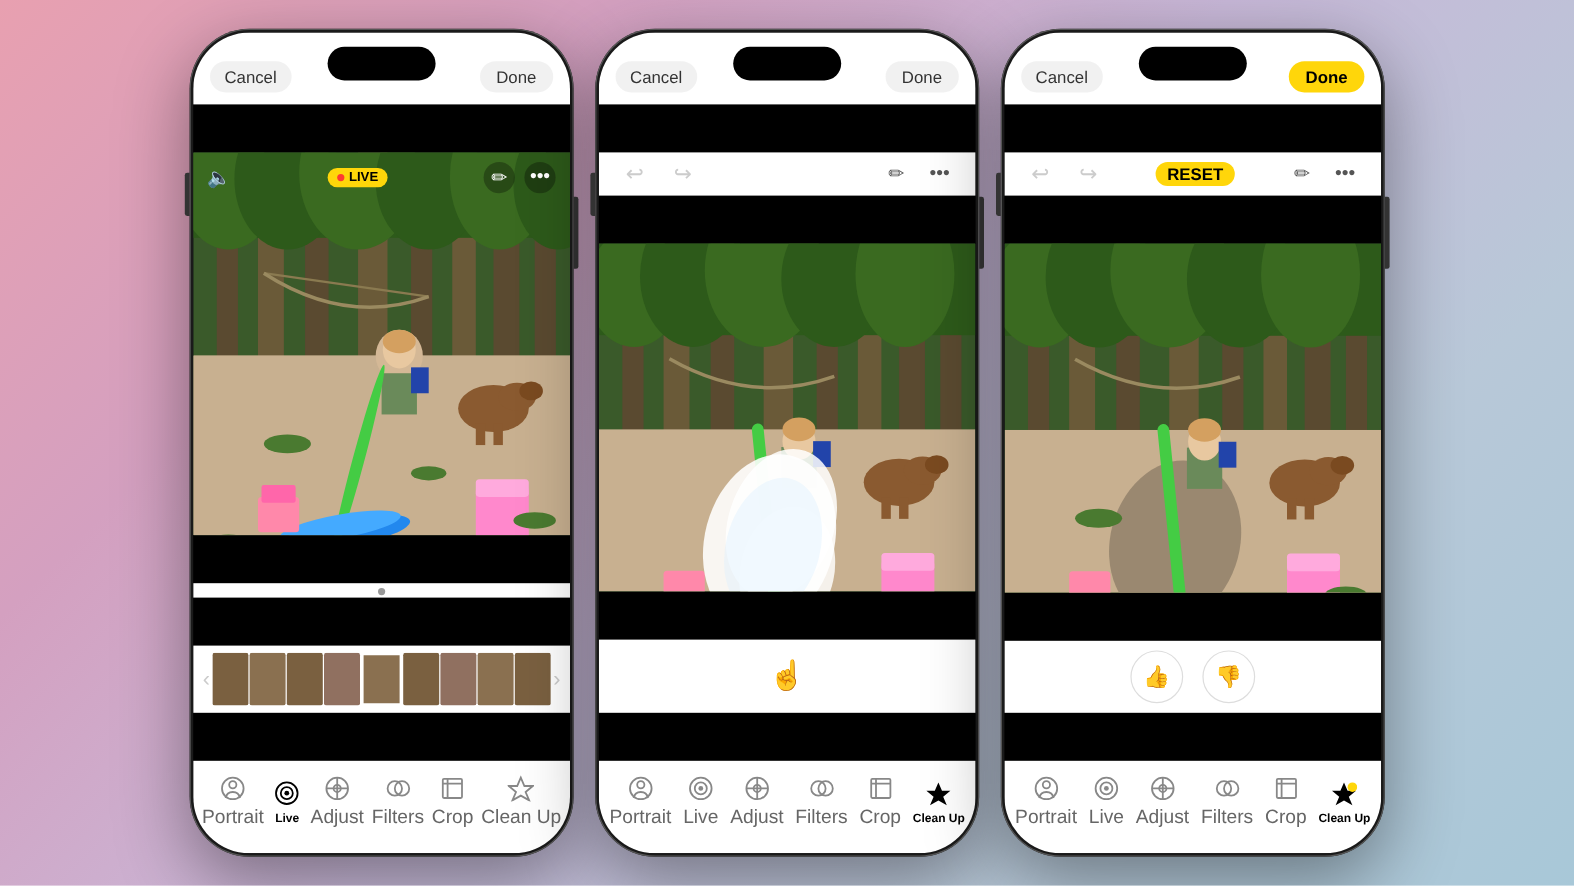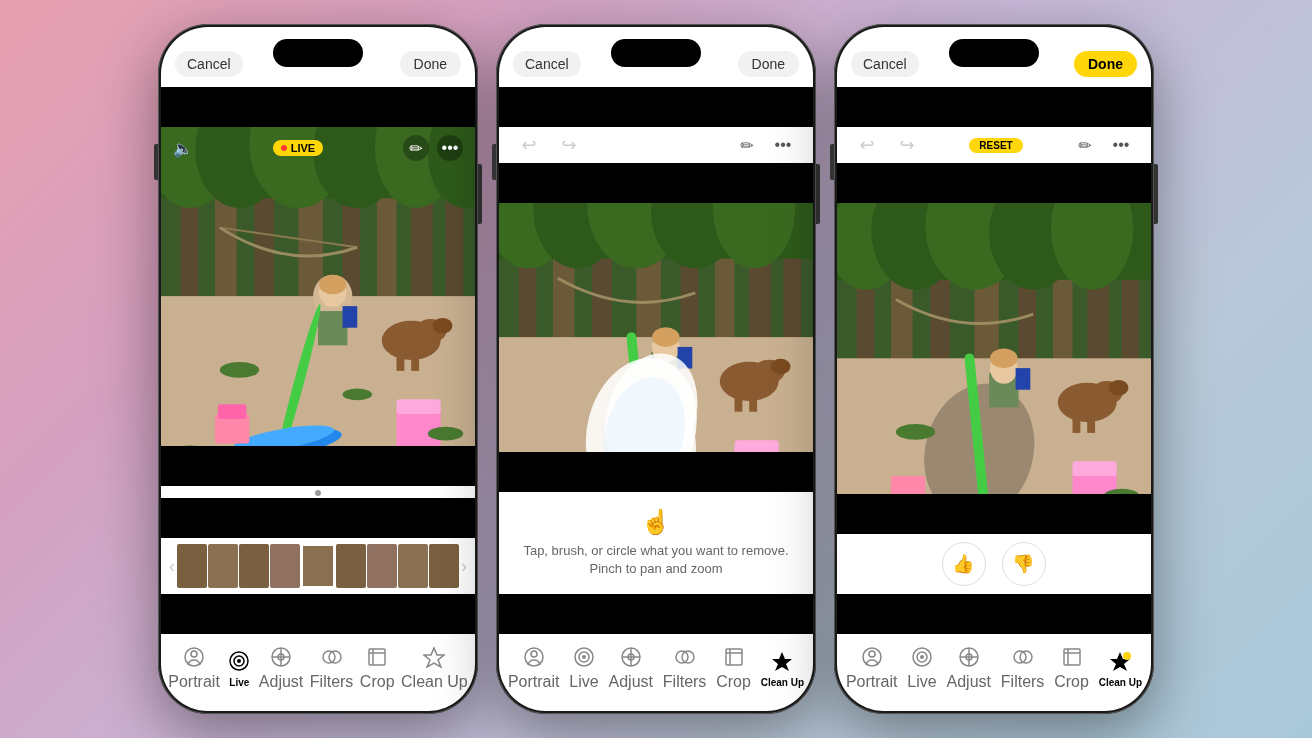--- a/index.html
+++ b/index.html
@@ -180,21 +180,21 @@
       height: 6px;
       background: #ff3b30;
       border-radius: 50%;
     }
 
     
     .reset-badge {
       background: #FFD60A;
       border-radius: 10px;
       padding: 2px 10px;
-      font-size: 10px;
+      font-size: 14px;
       font-weight: 700;
       color: #000;
     }
 
     .icon-btn {
       width: 28px;
       height: 28px;
       display: flex;
       align-items: center;
       justify-content: center;
@@ -533,22 +533,20 @@
           <ellipse cx="145" cy="295" rx="55" ry="75" fill="rgba(255,255,255,0.88)" transform="rotate(15,145,295)"></ellipse>
           <ellipse cx="155" cy="280" rx="45" ry="65" fill="rgba(255,255,255,0.85)" transform="rotate(18,155,280)"></ellipse>
           <ellipse cx="160" cy="320" rx="40" ry="55" fill="rgba(255,255,255,0.82)" transform="rotate(12,160,320)"></ellipse>
 
           <ellipse cx="148" cy="300" rx="40" ry="60" fill="rgba(220,240,255,0.4)" transform="rotate(15,148,300)"></ellipse>
         </svg>
       </div>
 
       <div class="instruction-area">
         <span style="font-size:24px; color:#aaa;">☝</span>
-        <span class="instruction-text">Tap, brush, or circle what you want to remove.
-Pinch to pan and zoom</span>
       </div>
 
       <div class="toolbar">
         <div class="tool-item">
           <div class="tool-icon">
             <svg width="22" height="22" viewBox="0 0 22 22">
                 <circle cx="11" cy="11" r="9" fill="none" stroke="#888" stroke-width="1.5"></circle>
                 <circle cx="11" cy="8" r="3" fill="none" stroke="#888" stroke-width="1.5"></circle>
                 <path d="M5 19 Q6 14 11 14 Q16 14 17 19" fill="none" stroke="#888" stroke-width="1.5"></path>
               </svg>

